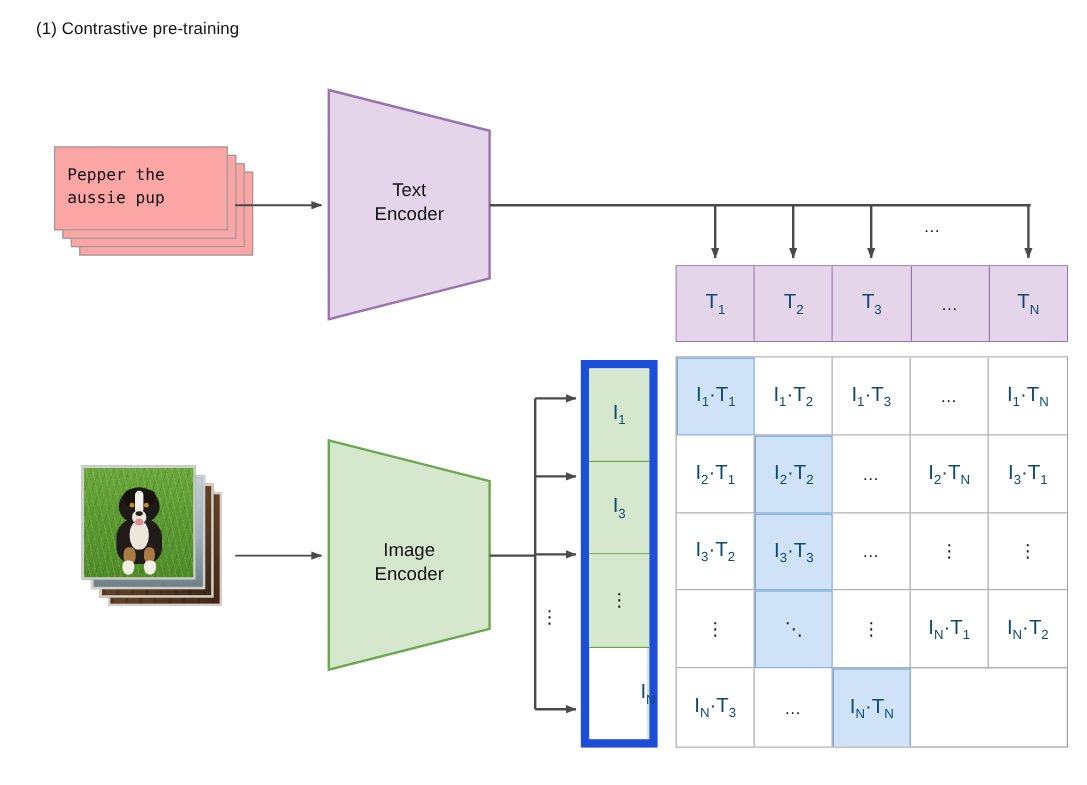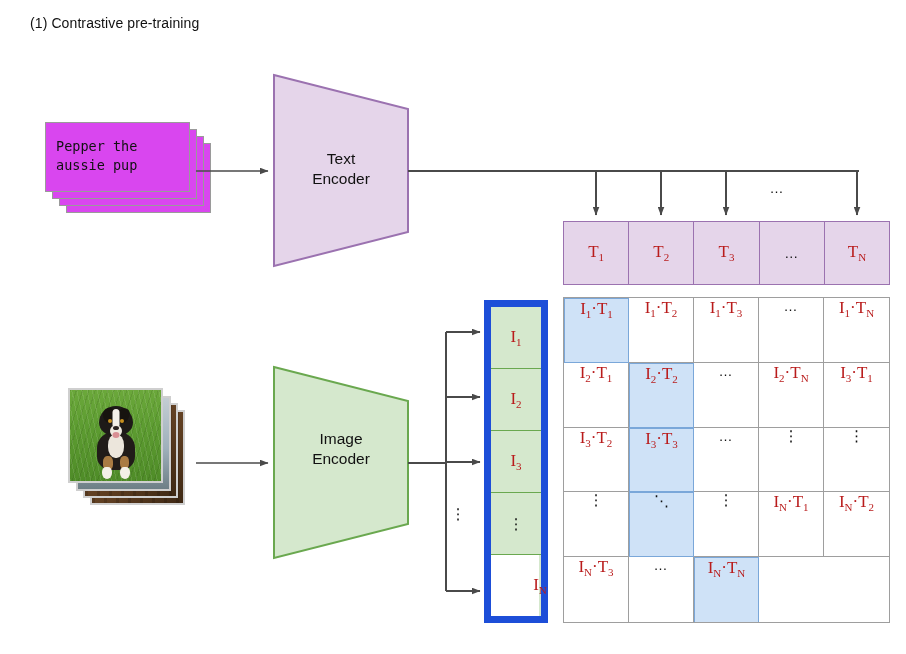--- a/index.html
+++ b/index.html
@@ -18,21 +18,21 @@
     font-size:14px;color:#111;
     letter-spacing:.1px;
     white-space:nowrap;
   }
 
   
   .card-stack{position:absolute;left:45px;top:122px;width:190px;height:95px;}
   .card{
     position:absolute;
     width:145px;height:70px;
-    background:#d946ef;
+    background:#fca5a5;
     border:1px solid #9a9a9a;
     box-sizing:border-box;
     text-decoration:underline;
   }
   .card.c4{left:21px;top:21px;}
   .card.c3{left:14px;top:14px;}
   .card.c2{left:7px;top:7px;}
   .card.c1{left:0;top:0;width:145px;height:70px;}
   .card-text{
     position:absolute;left:10px;top:14px;
@@ -103,36 +103,36 @@
 
   
   .conn{position:absolute;left:0;top:0;width:906px;height:654px;pointer-events:none;}
 
   
   .trow{position:absolute;left:563px;top:221px;width:327px;height:64px;
         display:flex;border:1px solid #9b72b0;box-sizing:border-box;}
   .tcell{flex:1;border-right:1px solid #9b72b0;background:#e5d5ea;
          display:flex;align-items:center;justify-content:center;box-sizing:border-box;}
   .tcell:last-child{border-right:none;}
-  .cellmath{font-family:Liberation Serif, serif;font-size:17px;color:#b91c1c;white-space:nowrap;}
+  .cellmath{font-family:Liberation Sans, sans-serif;font-size:17px;color:#0c4a6e;white-space:nowrap;}
   .cellmath sub{font-size:11px;}
   .dots{font-size:14px;color:#111;letter-spacing:1px;}
 
   
   .icol{position:absolute;left:484px;top:300px;width:64px;height:323px;
         display:flex;flex-direction:column;border:7px solid #1d4ed8;box-sizing:border-box;}
   .icell{flex:1;border-bottom:1px solid #6aa84f;background:#d5e8cd;
          display:flex;align-items:center;justify-content:center;box-sizing:border-box;}
   .icell:last-child{border-bottom:none;margin-left:48px;}
 
   
   .matrix{position:absolute;left:563px;top:297px;width:327px;height:326px;
           display:grid;grid-template-columns:repeat(5,1fr);grid-template-rows:repeat(5,1fr);}
   .mcell{border-right:1px solid #9e9e9e;border-bottom:1px solid #9e9e9e;
-         display:flex;align-items:flex-start;justify-content:center;
+         display:flex;align-items:center;justify-content:center;
          background:#ffffff;box-sizing:border-box;}
   .matrix .mcell:nth-child(5n){border-right:none;}
   .matrix .mcell:nth-child(n+21){border-bottom:none;}
   .matrix{border:1px solid #9e9e9e;box-sizing:border-box;}
   .mcell.hl{background:#cfe2f7;border:1px solid #7aa7d9;}
   .vdots{font-size:15px;color:#111;line-height:1;}
   .ddots{font-size:15px;color:#111;line-height:1;}
 
   
   .top-ellipsis{position:absolute;left:757px;top:180px;width:40px;text-align:center;
@@ -197,21 +197,21 @@
     <div class="enc-label" style="top:76px;">
       <span>Text</span><br>
       <span>Encoder</span>
     </div>
   </div>
 
   <div class="encoder" style="left:272px;top:365px;width:138px;height:195px;">
     <svg width="138" height="195" viewBox="0 0 138 195">
       <polygon points="2,2 136,36 136,159 2,193" fill="#d5e8cd" stroke="#6aa84f" stroke-width="2"></polygon>
     </svg>
-    <div class="enc-label" style="top:64px;">
+    <div class="enc-label" style="top:84px;">
       <span>Image</span><br>
       <span>Encoder</span>
     </div>
   </div>
 
   <svg class="conn" viewBox="0 0 906 654">
     <defs>
       <marker id="ah" markerWidth="9" markerHeight="7" refX="8.5" refY="3.5" orient="auto" markerUnits="userSpaceOnUse">
         <path d="M0,0 L9,3.5 L0,7 z" fill="#4a4a4a"></path>
       </marker>
@@ -259,23 +259,20 @@
     <div class="tcell">
         <span class="cellmath">T<sub>N</sub></span>
       </div>
   </div>
 
   <div class="icol">
     <div class="icell">
         <span class="cellmath">I<sub>1</sub></span>
       </div>
     <div class="icell">
-        <span class="cellmath">I<sub>2</sub></span>
-      </div>
-    <div class="icell">
         <span class="cellmath">I<sub>3</sub></span>
       </div>
     <div class="icell">
         <span class="vdots">⋮</span>
       </div>
     <div class="icell">
         <span class="cellmath">I<sub>N</sub></span>
       </div>
   </div>
 

